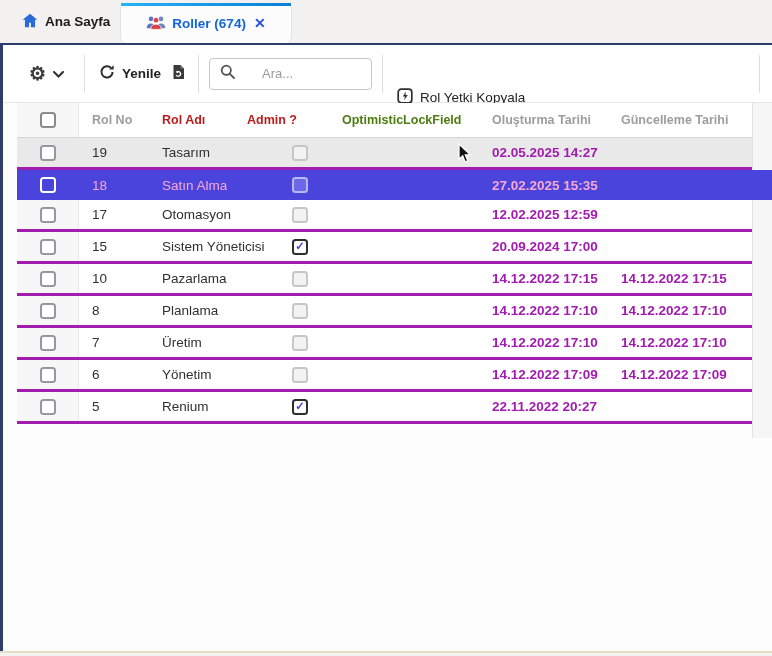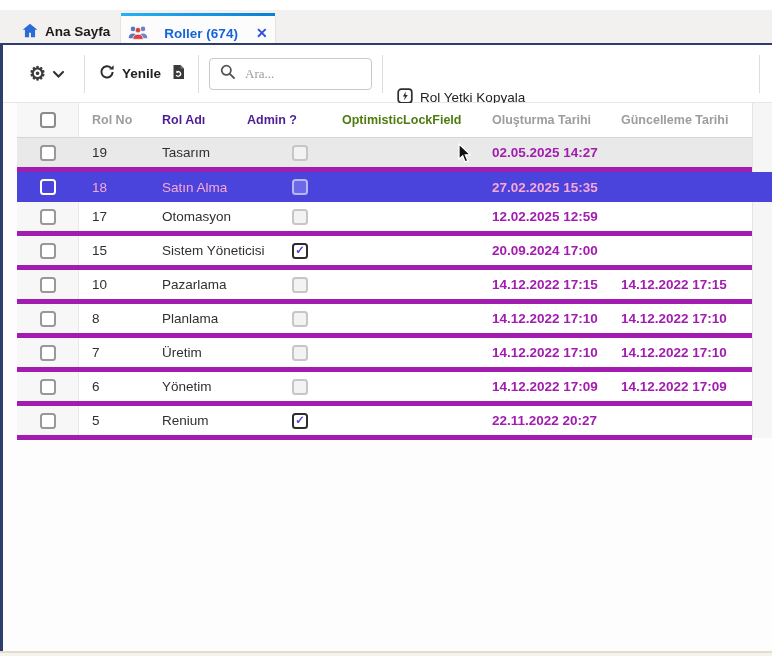--- a/index.html
+++ b/index.html
@@ -1,25 +1,25 @@
 <!DOCTYPE html>
 <html><head>
 <meta charset="utf-8">
 <style>
   html,body{margin:0;padding:0;background:#fff;}
   .screen{position:relative;width:772px;height:656px;overflow:hidden;
           font-family:"Liberation Sans",sans-serif;background:#fff;}
 
   
-  .tabbar{position:absolute;left:0;top:10px;width:772px;height:43px;background:#f2f1ef;}
+  .tabbar{position:absolute;left:0;top:0;width:772px;height:43px;background:#f2f1ef;}
   .tab-home{position:absolute;left:8px;top:0;height:43px;display:flex;align-items:center;
             gap:7px;padding:0 14px;font-weight:700;font-size:13.5px;color:#1b1b1b;}
-  .tab-active{position:absolute;left:120px;top:3px;height:40px;width:156px;box-sizing:border-box;
+  .tab-active{position:absolute;left:120px;top:3px;height:40px;width:172px;box-sizing:border-box;
             background:#fcfcfd;border-left:1px solid #e2e2e2;border-right:1px solid #e2e2e2;
-            display:flex;align-items:center;justify-content:center;gap:16px;
+            display:flex;align-items:center;justify-content:center;gap:6px;
             font-weight:700;font-size:13.5px;color:#1465d8;border-radius:6px;}
   .tab-active::before{content:"";position:absolute;left:0;top:0;right:0;height:3px;
             background:linear-gradient(90deg,#25b1f5,#0a7fd6);}
   .close-x{color:#2b51dd;font-weight:700;font-size:14px;margin-left:2px;}
 
   
   .panel-top{position:absolute;left:0;top:43px;width:772px;height:2px;background:#2e3d6b;}
   .panel-left{position:absolute;left:0;top:43px;width:3px;height:608px;background:#2e3d6b;}
   .panel-bg{position:absolute;left:3px;top:45px;width:769px;height:606px;background:#fdfdfd;}
   .beige-line{position:absolute;left:0;top:651px;width:772px;height:2px;background:#e3ddc9;}
@@ -32,36 +32,36 @@
   .sep{width:1px;height:38px;background:#ddd;}
   .g-gear{margin-left:26px;}
   .s1{margin-left:20px;} .g-ref{margin-left:14px;} .g-paste{margin-left:10px;}
   .s2{margin-left:12px;} .searchbox{margin-left:10px;} .s3{margin-left:10px;}
   .g-copy{margin-left:14px;font-weight:500;margin-top:48px;}
   .s4{margin-left:auto;margin-right:12px;}
   .gear-glyph{font-size:19px;color:#3c3c3c;line-height:1;}
   .searchbox{display:flex;align-items:center;gap:8px;width:163px;height:32px;box-sizing:border-box;
            border:1px solid #c9c9c9;border-radius:4px;background:#fff;padding:0 10px;}
   .searchbox input{border:none;outline:none;font-size:13px;width:110px;color:#333;
-           font-family:Liberation Serif, serif;background:transparent;}
+           font-family:Liberation Sans, sans-serif;background:transparent;margin-left:17px;}
   .searchbox input::placeholder{color:#9b9b9b;}
 
   
   .table{position:absolute;left:17px;top:103px;width:769px;}
   .gutter{position:absolute;left:735px;top:0;width:34px;height:335px;background:#f6f6f6;
           border-left:1px solid #e3e3e3;box-sizing:border-box;}
   .grid{display:grid;grid-template-columns:62px 70px 98px 95px 140px 132px 138px;align-items:center;}
   .thead{position:relative;width:735px;height:34px;border-bottom:1px solid #d6d6d6;background:#fff;}
   .hc{font-size:12.5px;font-weight:600;color:#9d9d9d;white-space:nowrap;}
-  .hc.red{color:#4c1d95;font-weight:700;}
+  .hc.red{color:#b91c1c;font-weight:700;}
   .hc.dark{color:#4d7c0f;font-weight:700;}
   .p1{padding-left:13px;} .p2{padding-left:13px;}
   .hAdmin{text-align:right;padding-right:48px;}
   .p5{padding-left:10px;} .p6{padding-left:7px;}
-  .row{position:relative;width:735px;height:29px;border-bottom:5px solid #a21caf;background:#fff;z-index:1;}
+  .row{position:relative;width:735px;height:29px;border-bottom:3px solid #a21caf;background:#fff;z-index:1;}
   .row.hover{background:#e9e9e9;}
   .row.selected{background:#4a44dd;width:769px;height:30px;border-bottom:none;}
   .cell{font-size:13.5px;color:#303030;white-space:nowrap;}
   .cell.date{font-weight:600;color:#a21caf;}
   .row.selected .cell{color:#f9a8d4;}
   .c-check{height:100%;display:flex;align-items:center;justify-content:center;
            background:#f7f7f7;border-right:1px solid #e8e8e8;box-sizing:border-box;}
   .row.hover .c-check{background:transparent;}
   .row.selected .c-check{background:transparent;border-right:none;}
   .cb{width:16px;height:16px;border:2px solid #97979c;border-radius:3.5px;background:#fff;

